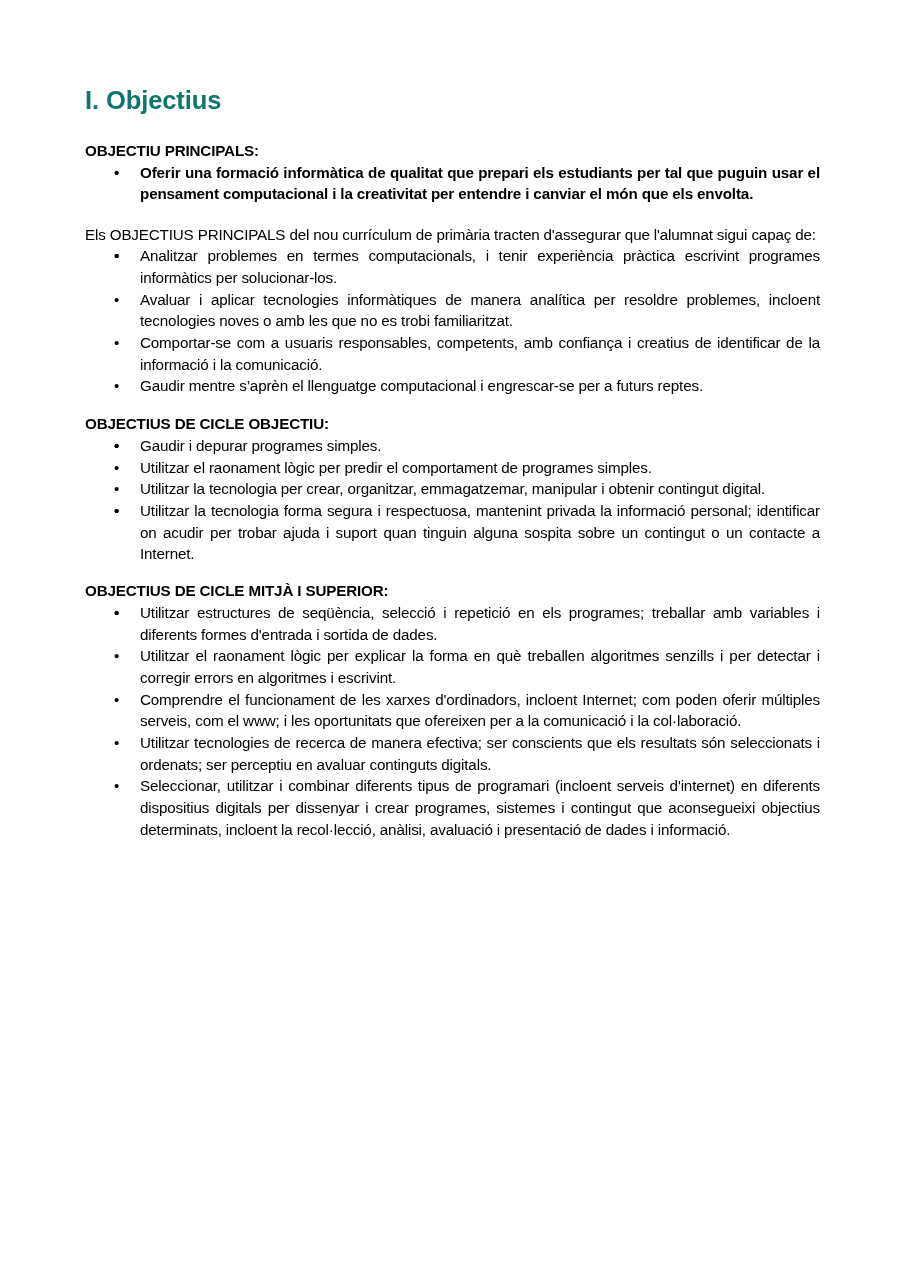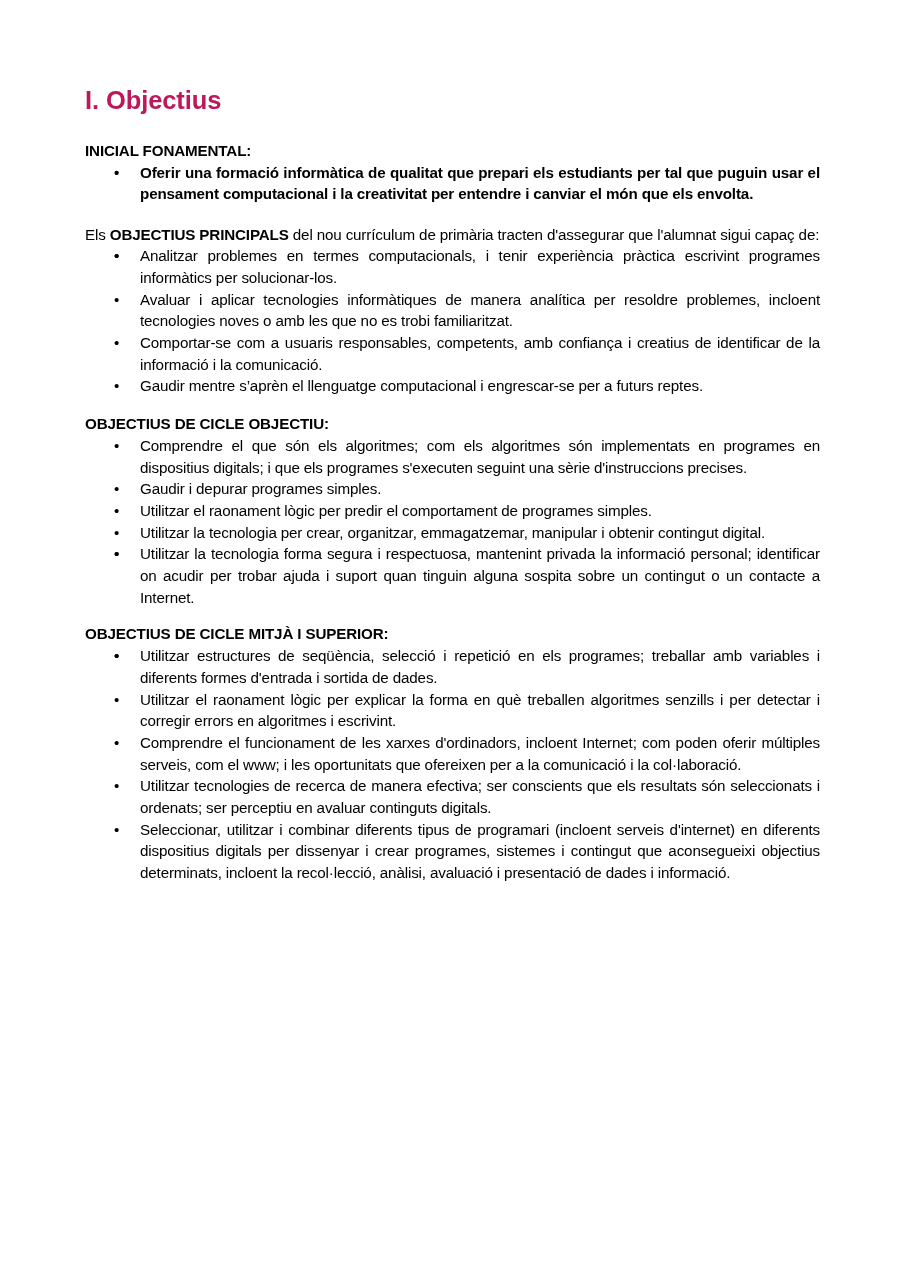--- a/index.html
+++ b/index.html
@@ -51,21 +51,21 @@
   }
 
   
   .intro-para {
     font-size: 15.2px;
     line-height: 1.42;
     text-align: justify;
     margin: 0;
     letter-spacing: -0.15px;
   }
-  .intro-para b { font-weight: bold; }
+  .intro-para b { font-weight: normal; }
 
   
   ul.bullets {
     list-style: none;
     margin: 0;
     padding: 0;
   }
   ul.bullets > li {
     position: relative;
     padding-left: 55px;
@@ -92,23 +92,23 @@
   .block-gap { height: 17px; }
   .block-gap-sm { height: 16px; }
   .block-gap-lg { height: 19px; }
 </style>
 </head>
 <body>
 
 <div class="page">
   <div class="content">
 
-    <h1 class="doc-title" style="color: #be185d;">I. Objectius</h1>
-
-    <div class="section-heading">INICIAL FONAMENTAL:</div>
+    <h1 class="doc-title" style="color: #0f766e;">I. Objectius</h1>
+
+    <div class="section-heading">OBJECTIU PRINCIPALS:</div>
     <div class="gap-after-heading"></div>
     <ul class="bullets strong">
       <li>
         <span class="bullet-dot">•</span>
         <span>Oferir una formació informàtica de qualitat que prepari els estudiants per tal que puguin usar el pensament computacional i la creativitat per entendre i canviar el món que els envolta.</span>
       </li>
     </ul>
 
     <div class="block-gap-lg"></div>
 
@@ -136,21 +136,20 @@
       </li>
     </ul>
 
     <div class="block-gap"></div>
 
     <div class="section-heading">OBJECTIUS DE CICLE OBJECTIU:</div>
     <div class="gap-after-heading"></div>
     <ul class="bullets">
       <li>
         <span class="bullet-dot">•</span>
-        <span>Comprendre el que són els algoritmes; com els algoritmes són implementats en programes en dispositius digitals; i que els programes s'executen seguint una sèrie d'instruccions precises.</span>
       </li>
       <li>
         <span class="bullet-dot">•</span>
         <span>Gaudir i depurar programes simples.</span>
       </li>
       <li>
         <span class="bullet-dot">•</span>
         <span>Utilitzar el raonament lògic per predir el comportament de programes simples.</span>
       </li>
       <li>

